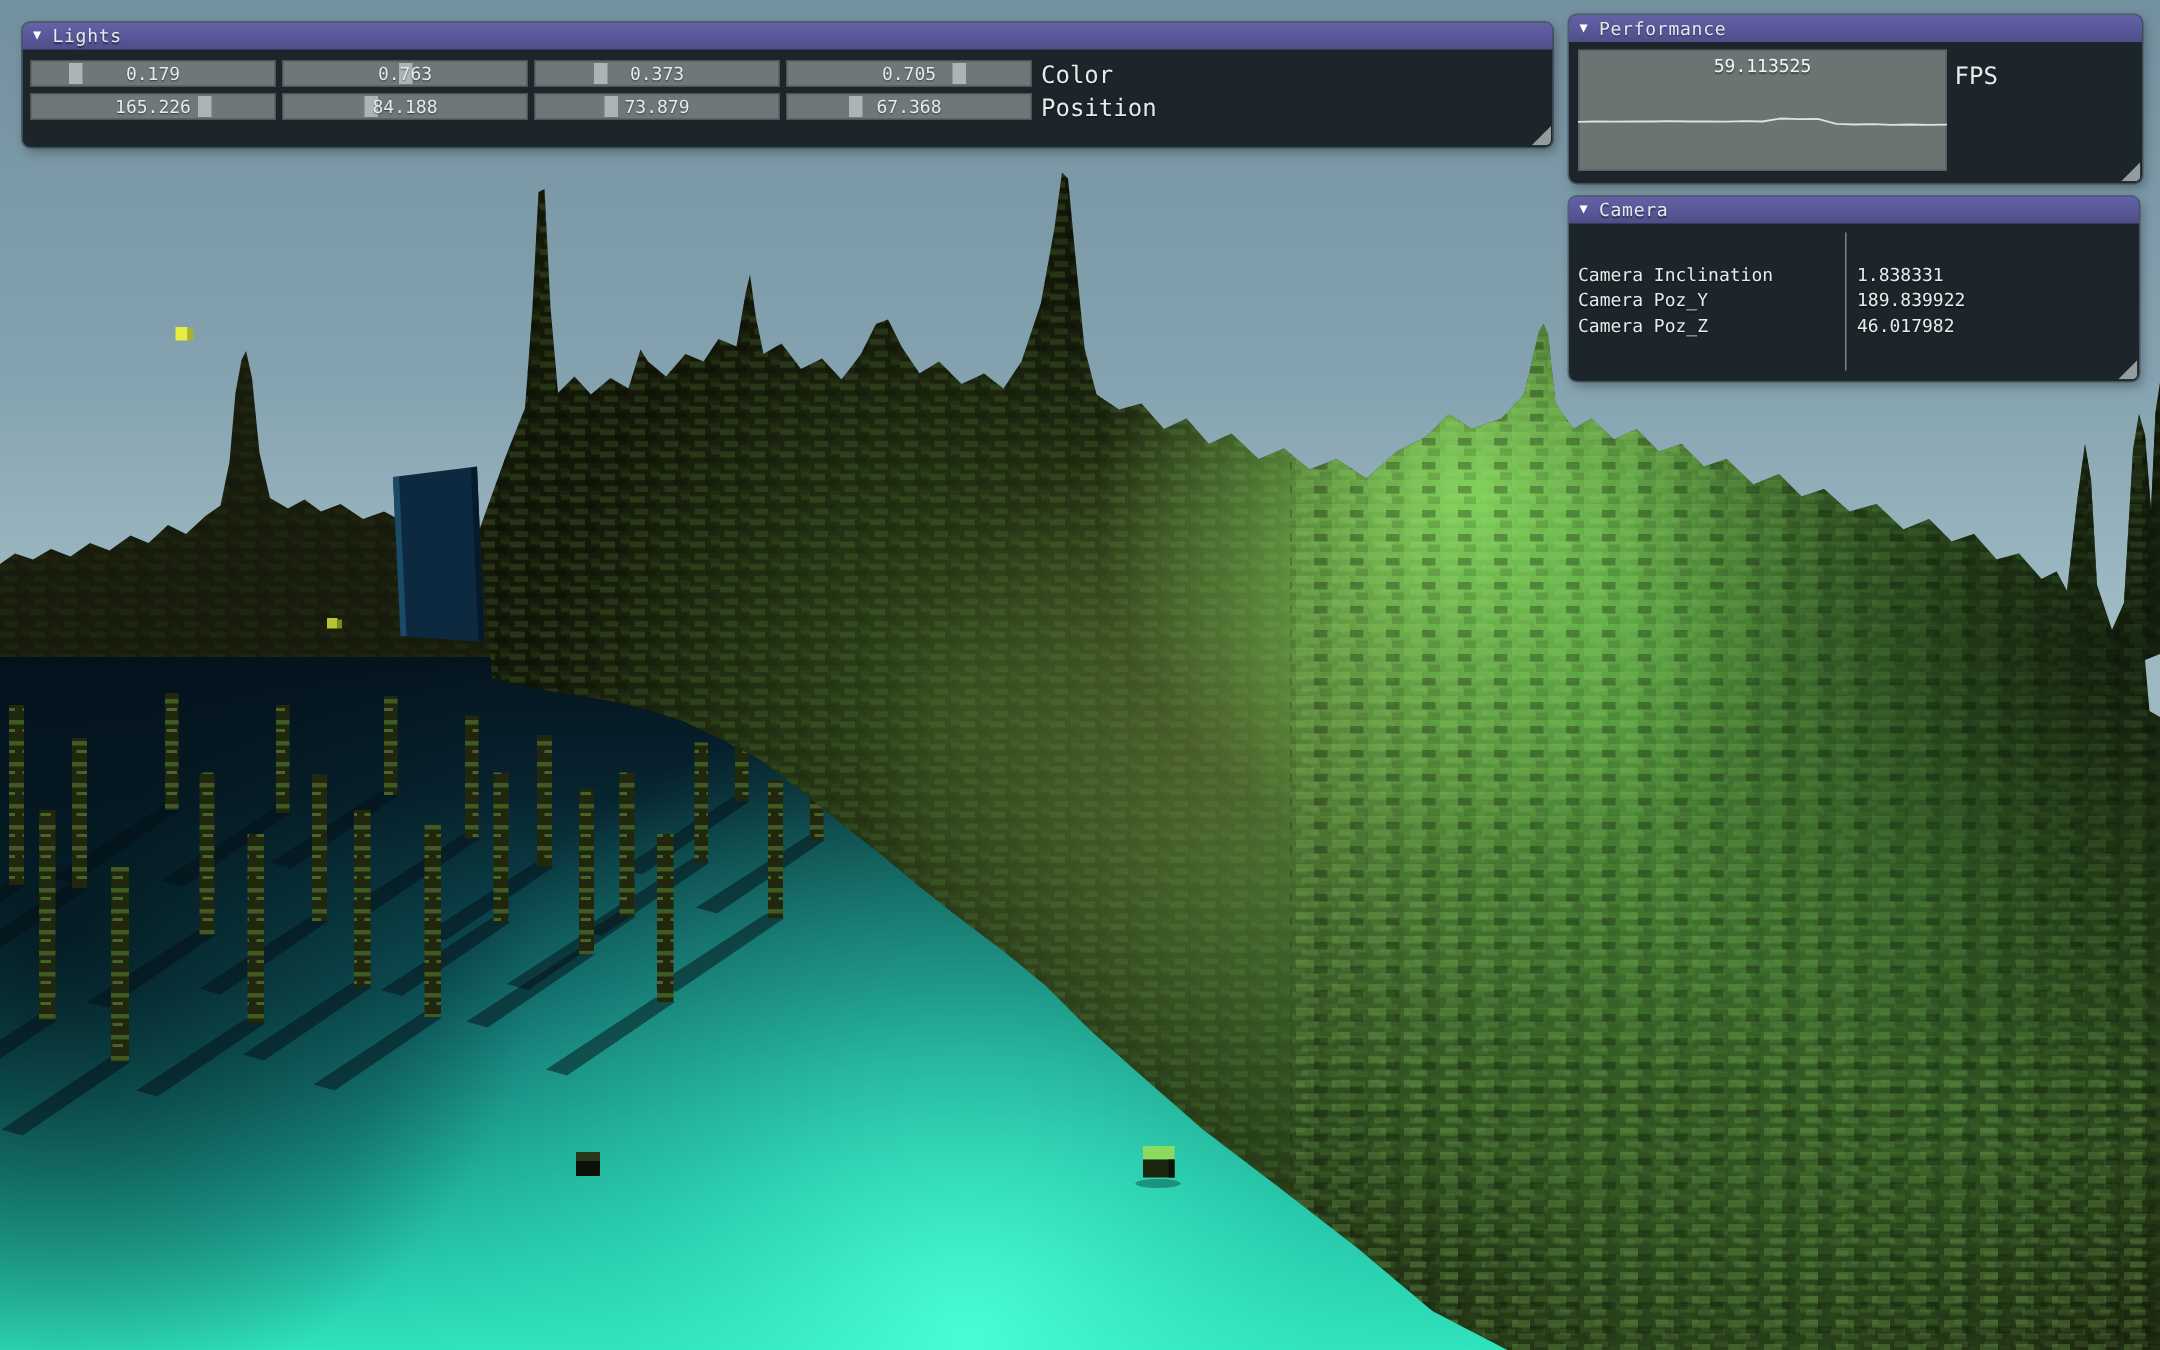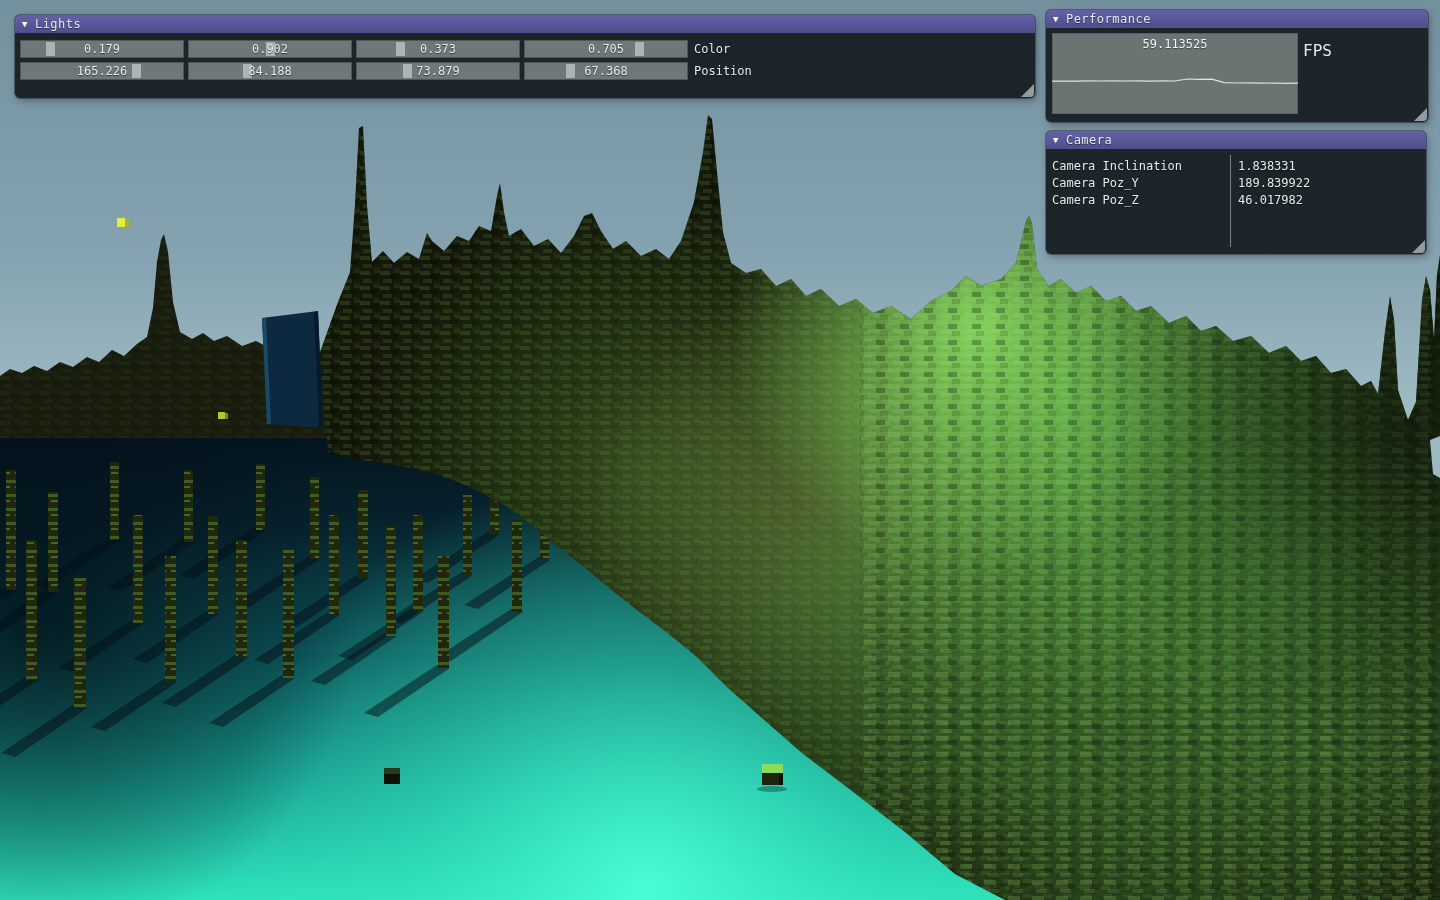--- a/index.html
+++ b/index.html
@@ -21,36 +21,36 @@
 
   
   #lightsPanel{left:15px;top:15px;width:1020px;height:83px;}
   .srow{display:flex;align-items:center;margin:0 0 4px 5px;height:18px;}
   .track{position:relative;width:164px;height:18px;background:var(--slider-track);
          margin-right:4px;box-shadow:inset 0 0 0 1px rgba(20,26,28,.35);}
   .handle{position:absolute;top:2px;width:9px;height:14px;background:var(--slider-handle);}
   .sval{position:absolute;left:0;top:0;width:100%;height:18px;line-height:18px;
         text-align:center;color:var(--ui-text);font-size:12px;
         text-shadow:0 1px 1px rgba(0,0,0,.55);}
-  .row-label{color:var(--ui-text);font-size:12px;margin-left:2px;
+  .row-label{color:var(--ui-text);font-size:16px;margin-left:2px;
              text-shadow:0 1px 1px rgba(0,0,0,.55);}
   #lightsBody{padding-top:7px;}
 
   
   #perfPanel{left:1046px;top:10px;width:382px;height:112px;}
   .graph{position:absolute;left:6px;top:23px;width:246px;height:81px;
          background:#6b7373;box-shadow:inset 0 0 0 1px rgba(30,36,38,.25);}
   .gval{position:absolute;left:0;top:4px;width:100%;text-align:center;
         color:#f2f6f6;font-size:12px;text-shadow:0 1px 1px rgba(0,0,0,.4);}
   .spark{position:absolute;left:0;top:0;width:246px;height:81px;}
   .glabel{position:absolute;left:257px;top:31px;color:var(--ui-text);font-size:16px;}
 
   
   #camPanel{left:1046px;top:131px;width:380px;height:123px;}
-  #camBody{position:relative;padding-top:9px;}
+  #camBody{position:relative;padding-top:26px;}
   .crow{height:17px;line-height:17px;font-size:12px;color:var(--ui-text);
         display:flex;text-shadow:0 1px 1px rgba(0,0,0,.5);}
   .clabel{padding-left:6px;width:172px;}
   .cval{padding-left:14px;}
   .cdivider{position:absolute;left:184px;top:6px;width:1px;height:92px;background:#7b8384;}
 </style>
 </head>
 <body>
 
 <svg id="scene" viewBox="0 0 1440 900" preserveAspectRatio="none">
@@ -254,21 +254,21 @@
     <span class="ptitle">Lights</span>
   </div>
   <div class="pbody" id="lightsBody">
     <div class="srow">
       <div class="track">
         <div class="handle" style="left: calc(18.5% - 4px);"></div>
         <span class="sval">0.179</span>
       </div>
       <div class="track">
         <div class="handle" style="left: calc(50% - 4px);"></div>
-        <span class="sval">0.902</span>
+        <span class="sval">0.763</span>
       </div>
       <div class="track">
         <div class="handle" style="left: calc(27% - 4px);"></div>
         <span class="sval">0.373</span>
       </div>
       <div class="track">
         <div class="handle" style="left: calc(70% - 4px);"></div>
         <span class="sval">0.705</span>
       </div>
       <span class="row-label">Color</span>

